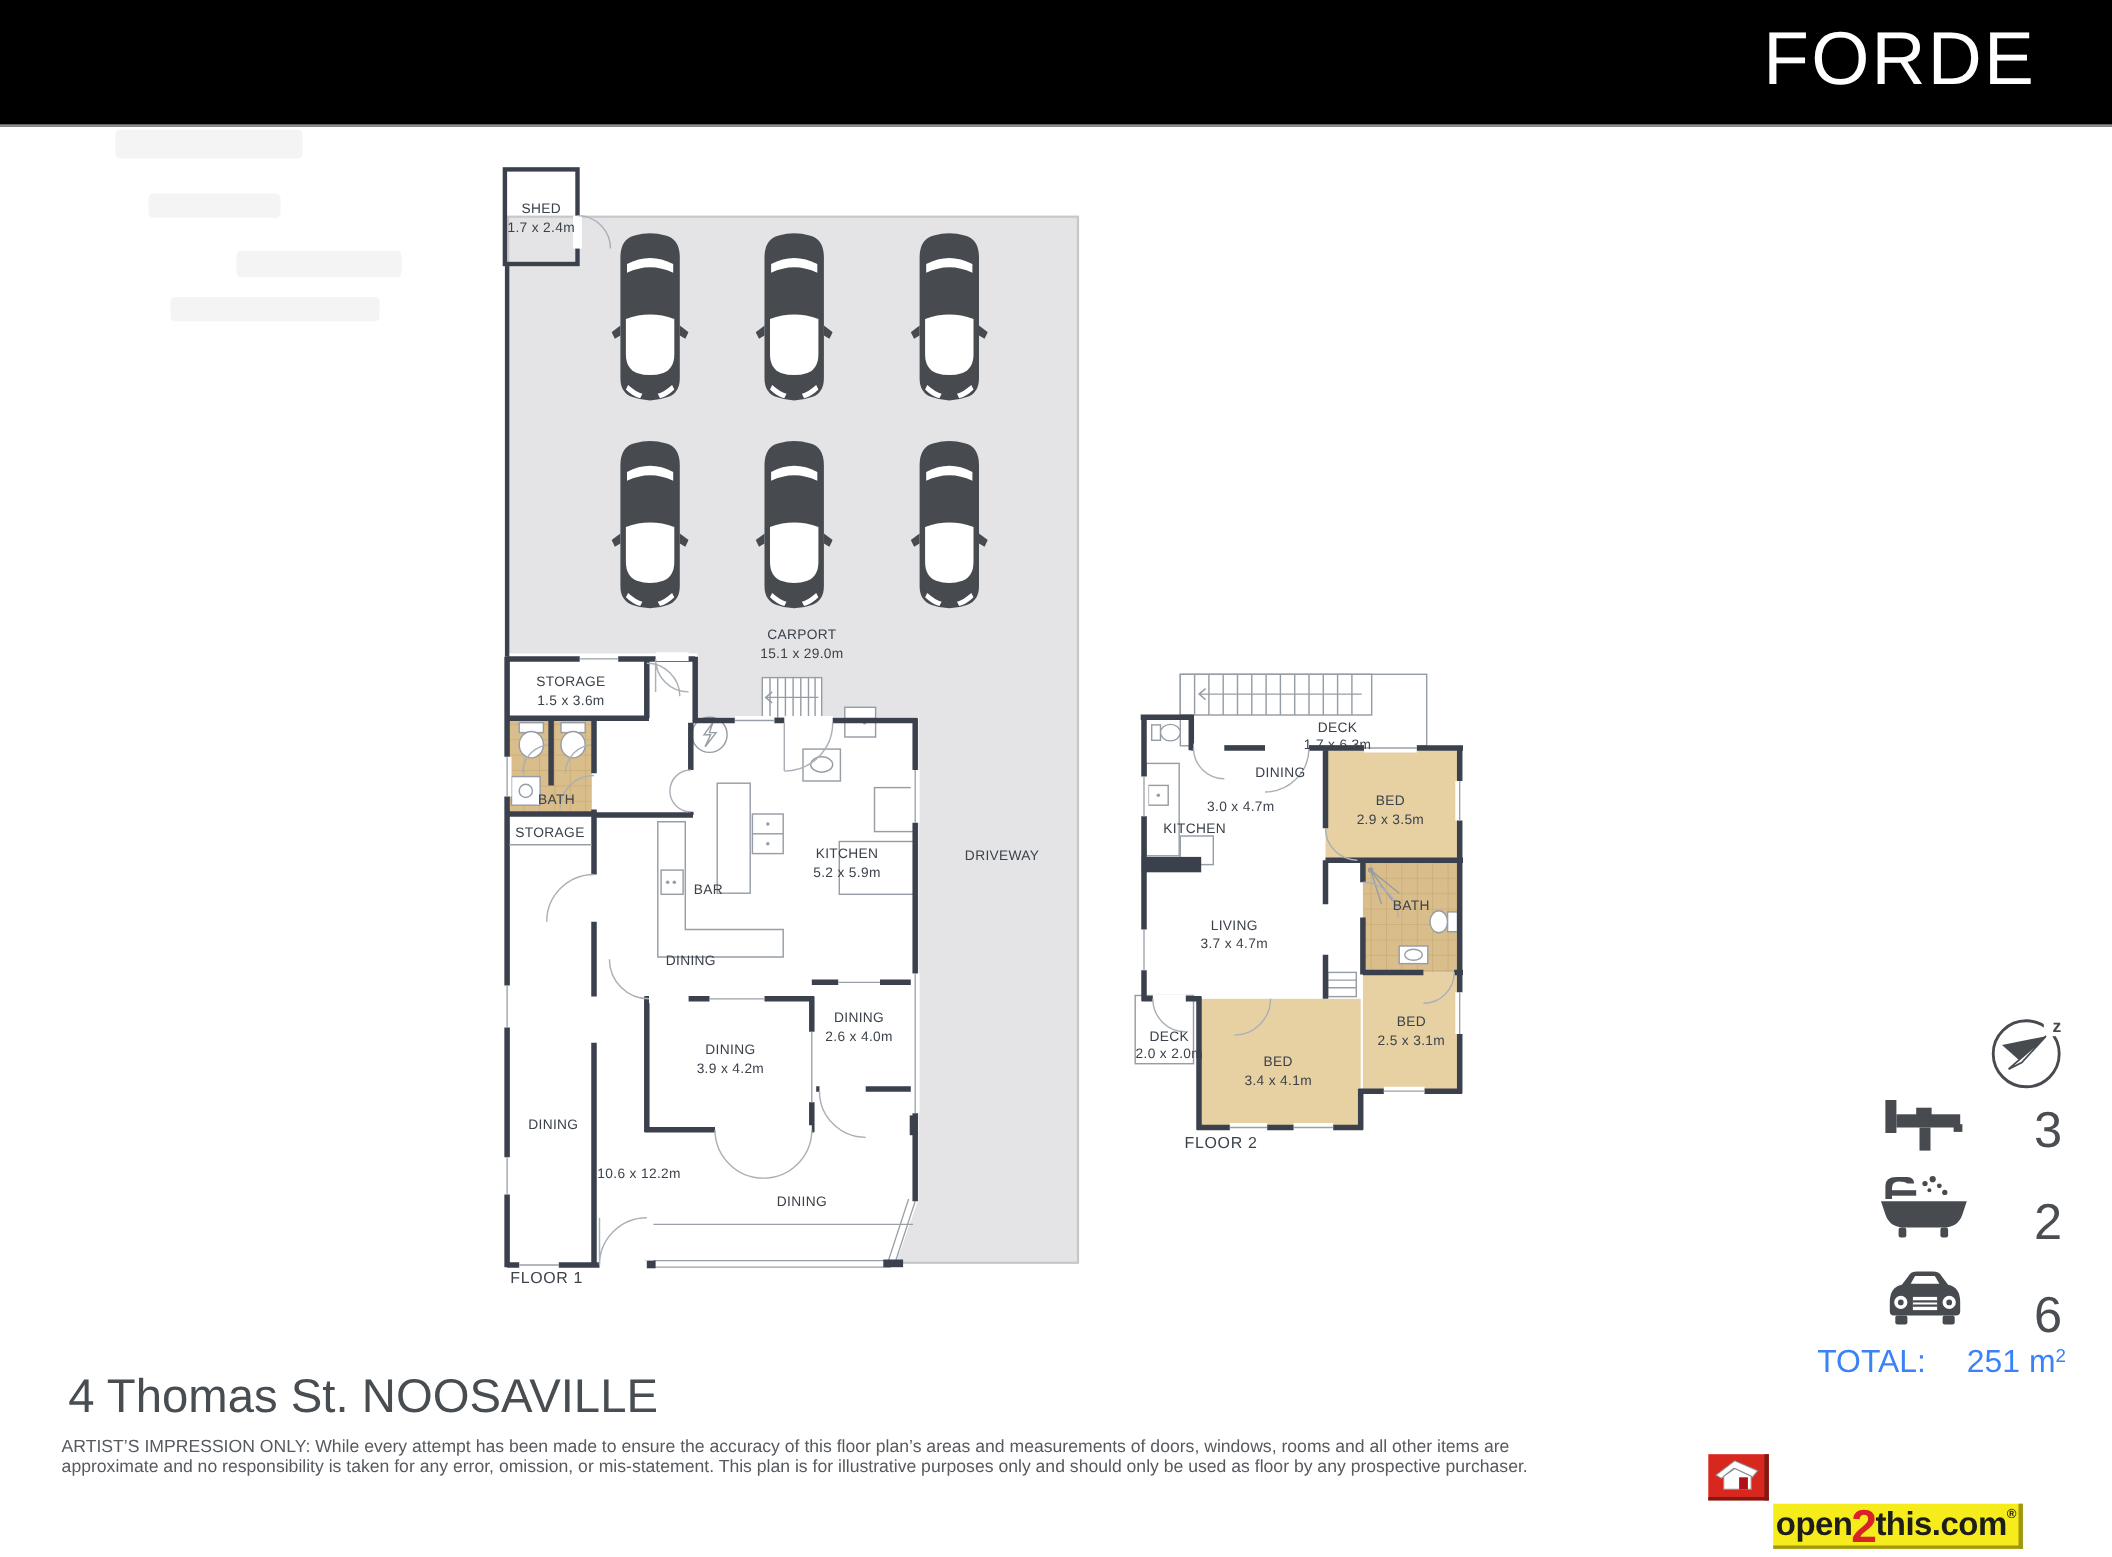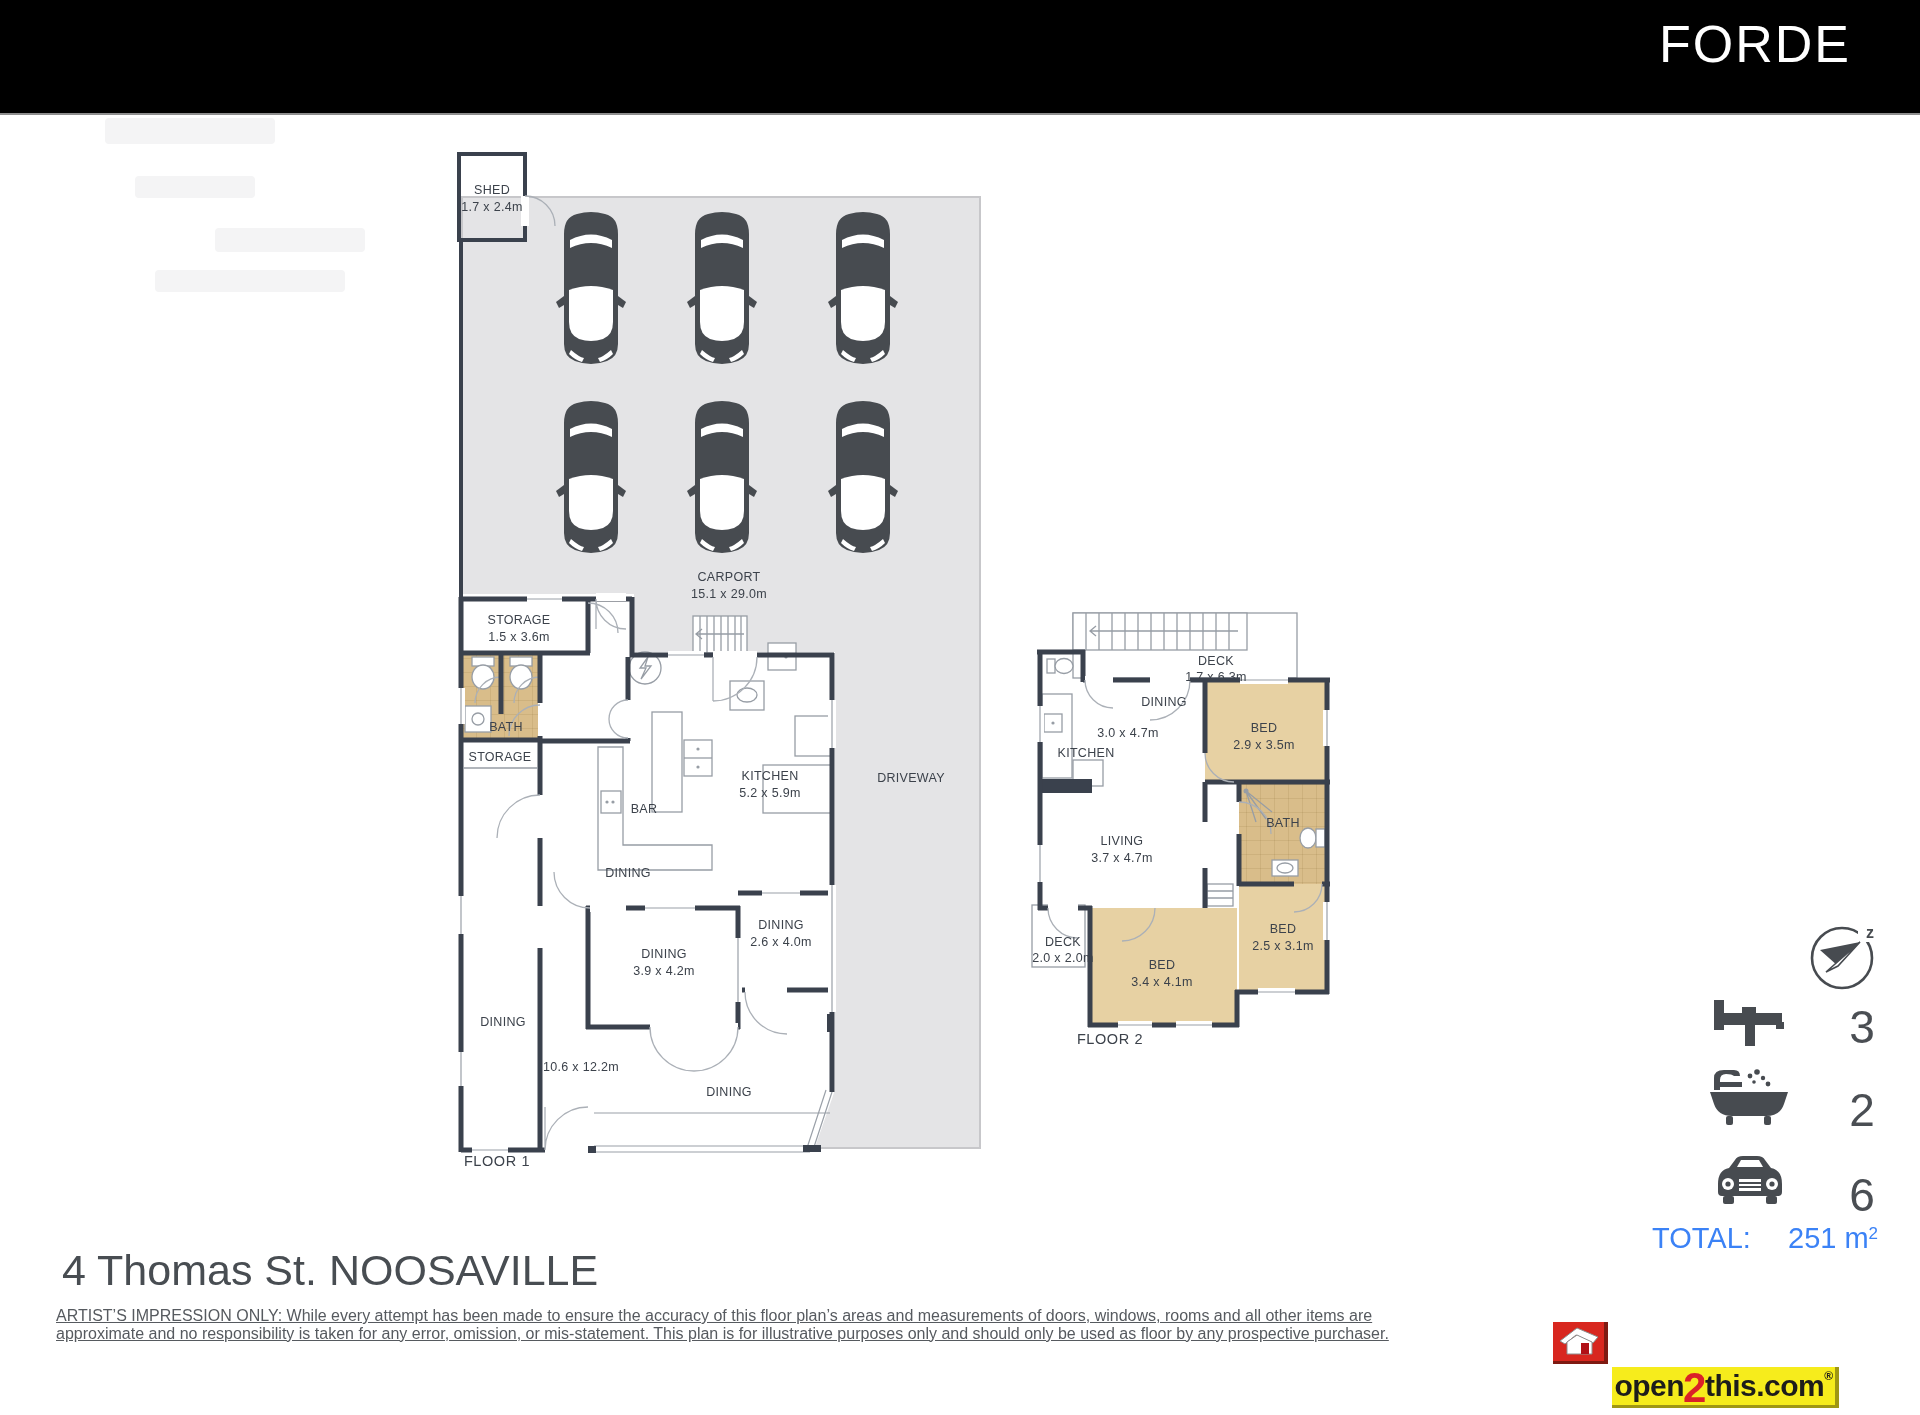--- a/index.html
+++ b/index.html
@@ -1,21 +1,21 @@
 <!DOCTYPE html>
 <html><head>
 <meta charset="utf-8">
 <style>
   html,body{margin:0;padding:0;background:#fff;}
   .page{position:relative;width:1920px;height:1415px;background:#fff;overflow:hidden;
         font-family:"Liberation Sans",sans-serif;}
   
   .topbar{position:absolute;left:0;top:0;width:1920px;height:113px;background:#000;
           border-bottom:2px solid #8e8e8e;}
-  .brand{position:absolute;right:69px;top:14px;color:#fff;font-size:52px;font-weight:400;
+  .brand{position:absolute;right:69px;top:14px;color:#fff;font-size:68px;font-weight:400;
          letter-spacing:2px;}
   
   .ghost{position:absolute;left:95px;top:118px;width:260px;height:185px;}
   .ghost div{position:absolute;background:#f4f4f5;border-radius:4px;}
   
   svg.plan{position:absolute;left:0;top:0;}
   .wall{stroke:#3a414d;stroke-width:5;fill:none;}
   .wall4{stroke:#3a414d;stroke-width:4;fill:none;}
   .thin{stroke:#979da5;stroke-width:1.3;fill:#fff;}
   .thinNF{stroke:#979da5;stroke-width:1.3;fill:none;}
@@ -28,21 +28,21 @@
   .carFill{fill:#474b50;}
   
   .statnum{position:absolute;width:60px;text-align:center;color:#4a4e53;font-size:46px;}
   .totalrow{position:absolute;color:#3b82f6;font-size:29px;}
   .total-sup{font-size:17px;vertical-align:9px;}
   
   .address{position:absolute;left:62px;top:1246px;color:#484d52;font-size:43px;white-space:nowrap;}
   .address .street{font-weight:400;}
   .address .suburb{font-weight:400;margin-left:12px;text-align:center;}
   .disclaimer{position:absolute;left:56px;top:1307px;color:#565a5f;font-size:16px;
-              line-height:17.6px;white-space:nowrap;text-decoration:underline;}
+              line-height:17.6px;white-space:nowrap;}
   
   .logo-red{position:absolute;left:1553px;top:1322px;width:51px;height:39px;background:#d8271f;
             border-right:4px solid #7e1a12;border-bottom:3px solid #7e1a12;
             display:flex;align-items:center;justify-content:center;}
   .logo-yellow{position:absolute;left:1612px;top:1323px;width:223px;height:38px;background:#f6ec1c;
             border-right:4px solid #9f9713;border-bottom:3px solid #9f9713;
             display:flex;align-items:center;justify-content:center;letter-spacing:-0.5px;margin-top:44px;}
   .logo-yellow .o2v-open,.logo-yellow .o2v-view{font-size:30px;font-weight:700;color:#1d1d1b;}
   .logo-yellow .o2v-two{font-size:42px;font-weight:700;color:#da2128;position:relative;top:2px;margin:0 -1px;}
   .logo-yellow .o2v-reg{font-size:12px;font-weight:700;color:#1d1d1b;position:relative;top:-10px;}

